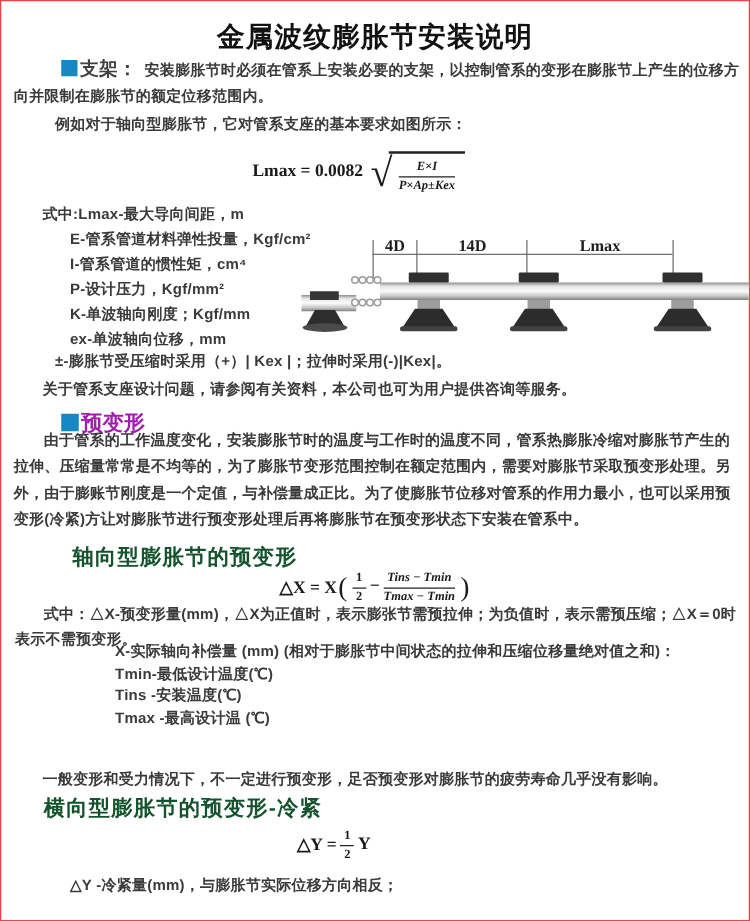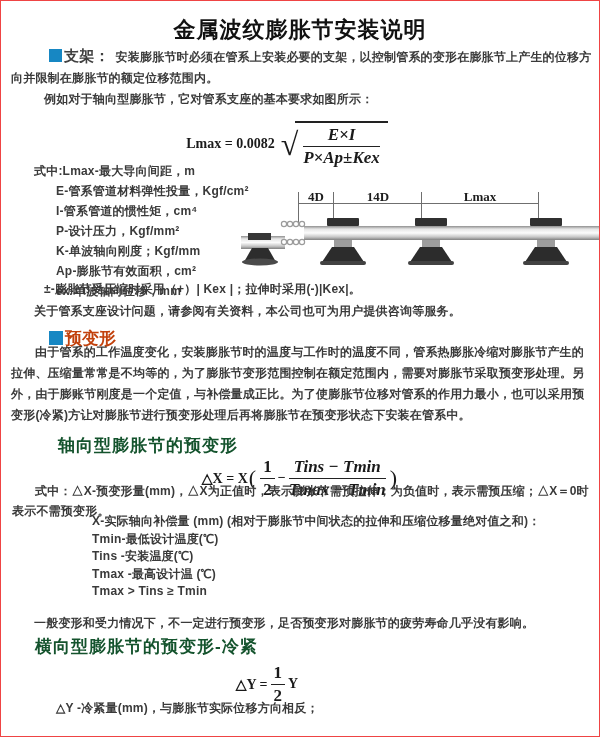--- a/index.html
+++ b/index.html
@@ -10,29 +10,29 @@
   }
   .abs{position:absolute;}
   .para{font-size:12px;line-height:21px;font-weight:600;letter-spacing:.2px;}
   .title{
     width:100%;text-align:center;top:14px;left:0;
     font-size:22px;font-weight:bold;color:#111;letter-spacing:1px;
   }
   .sq{display:inline-block;width:13px;height:13px;background:#1787c3;
       vertical-align:-1px;margin-right:2px;}
   .sec-h{color:#404040;font-weight:bold;font-size:15px;margin-right:6px;}
-  .sec-h2{color:#c2410c;font-weight:bold;font-size:17px;}
+  .sec-h2{color:#a21caf;font-weight:bold;font-size:17px;}
   .sub-h{color:#14532d;font-weight:bold;font-size:17px;letter-spacing:1px;}
   .formula{
     font-family:"Liberation Serif",serif;color:#1a1a1a;
     display:flex;align-items:center;justify-content:center;width:100%;
     font-size:14px;font-weight:bold;
   }
   .frac{display:inline-flex;flex-direction:column;text-align:center;
-        line-height:1.15;font-size:17px;margin:0 3px;}
+        line-height:1.15;font-size:10px;margin:0 3px;}
   .frac .num{border-bottom:1px solid #222;padding:0 3px 1px;}
   .frac .den{padding-top:1px;}
   .ital{font-style:italic;}
   .radical{font-size:32px;font-weight:normal;line-height:1;margin:0 -3px 0 6px;}
   .root-content{border-top:2px solid #222;padding:2px 5px 0;}
   .def-list{font-size:12px;line-height:20px;font-weight:600;letter-spacing:.2px;}
   .def-list .sub{margin-left:22px;}
   .def-list2{font-size:12px;line-height:17.5px;font-weight:600;letter-spacing:.2px;}
   .paren{font-size:22px;font-weight:normal;line-height:1;margin:0 1px;}
   .serif-bold{font-weight:bold;}
@@ -59,21 +59,20 @@
       </span>
     </span>
   </div>
 
   <div class="abs def-list" style="top:160px;left:33px;">
     <div>式中:Lmax-最大导向间距，m</div>
     <div class="sub">E-管系管道材料弹性投量，Kgf/cm²</div>
     <div class="sub">I-管系管道的惯性矩，cm⁴</div>
     <div class="sub">P-设计压力，Kgf/mm²</div>
     <div class="sub">K-单波轴向刚度；Kgf/mm</div>
-    <div class="sub">Ap-膨胀节有效面积，cm²</div>
     <div class="sub">ex-单波轴向位移，mm</div>
   </div>
 
   <div class="abs para" style="top:278px;left:43px;margin:0;">±-膨胀节受压缩时采用（+）| Kex |；拉伸时采用(-)|Kex|。</div>
   <div class="abs para" style="top:300px;left:33px;margin:0;">关于管系支座设计问题，请参阅有关资料，本公司也可为用户提供咨询等服务。</div>
 
   <svg class="abs" style="left:240px;top:190px;" width="360" height="86" viewBox="0 0 360 86">
     <defs>
       <linearGradient id="pipeG" x1="0" y1="0" x2="0" y2="1">
         <stop offset="0" stop-color="#8f8f8f"></stop>
@@ -159,21 +158,20 @@
     <span class="paren">)</span>
   </div>
 
   <p class="abs para" style="top:479px;left:10px;width:584px;text-indent:23px;line-height:20px;margin:1px;">式中：△X-预变形量(mm)，△X为正值时，表示膨张节需预拉伸；为负值时，表示需预压缩；△X＝0时表示不需预变形。</p>
 
   <div class="abs def-list2" style="top:512px;left:55px;margin-left:36px;">
     <div>X-实际轴向补偿量 (mm) (相对于膨胀节中间状态的拉伸和压缩位移量绝对值之和)：</div>
     <div>Tmin-最低设计温度(℃)</div>
     <div>Tins -安装温度(℃)</div>
     <div>Tmax -最高设计温 (℃)</div>
-    <div>Tmax &gt; Tins ≥ Tmin</div>
   </div>
 
   <div class="abs para" style="top:612px;left:33px;margin:0;">一般变形和受力情况下，不一定进行预变形，足否预变形对膨胀节的疲劳寿命几乎没有影响。</div>
 
   <div class="abs sub-h" style="top:634px;left:34px;">横向型膨胀节的预变形-冷紧</div>
 
   <div class="abs formula" style="top:662px;left:0;transform:translateX(-33px);">
     <span class="serif-bold">△Y =</span>
     <span class="frac">
       <span class="num">1</span>

